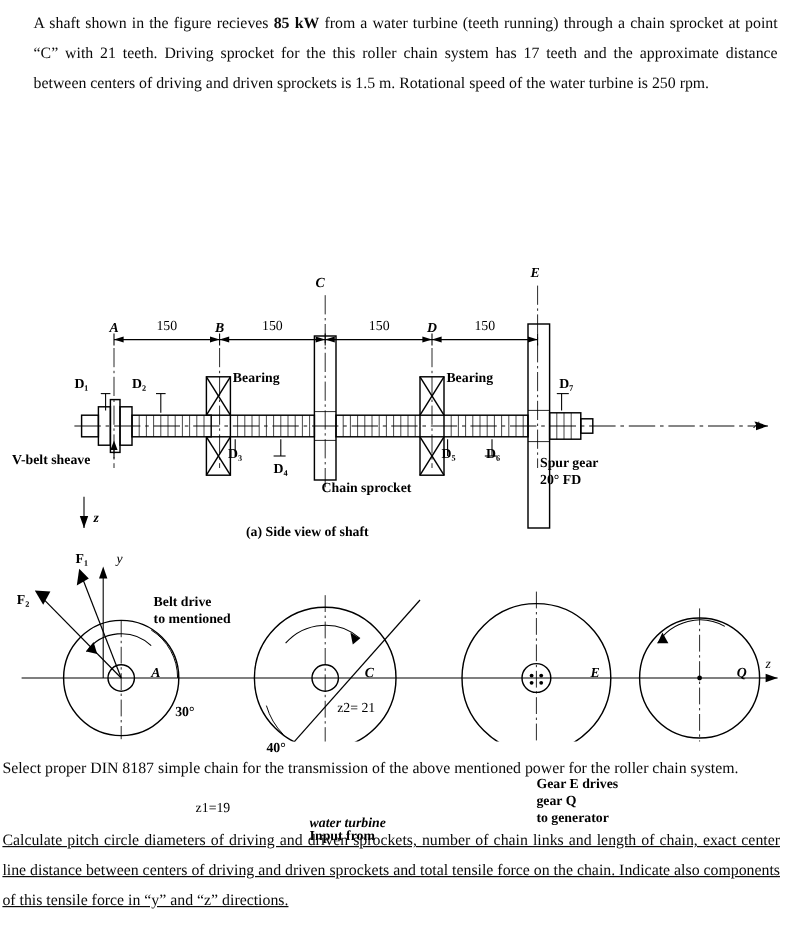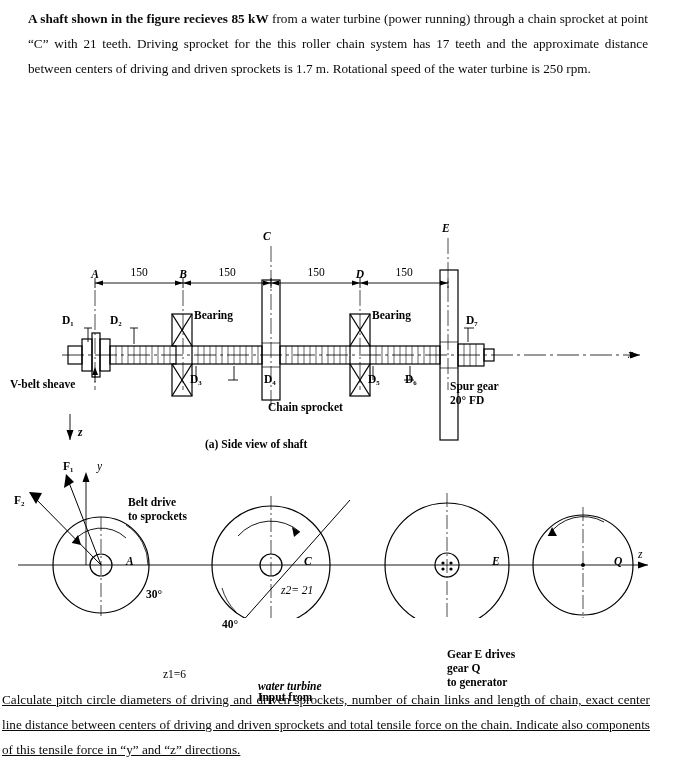--- a/index.html
+++ b/index.html
@@ -26,21 +26,21 @@
     line-height: 25px;
     text-align: justify;
     color: #0a0a0a;
   }
   .para b { font-weight: bold; }
   #intro-para {
     left: 28px;
     top: 6px;
     width: 620px;
   }
-  #intro-para .firstline { text-indent: 22px; font-weight: bold; }
+  #intro-para .firstline { text-indent: 22px; }
   #select-para {
     left: 2px;
     top: 627px;
     width: 648px;
   }
   #calc-para {
     left: 2px;
     top: 687px;
     width: 648px;
     text-decoration: underline;
@@ -63,24 +63,24 @@
   }
   .fig-label.plain { font-weight: normal; }
   .fig-label.ital { font-style: italic; }
 </style>
 </head>
 <body>
 
 <div class="page">
 
   <div class="para" id="intro-para">
-    <span class="firstline">A shaft shown in the figure recieves </span><b>85 kW</b><span> from a water turbine (power running)</span>
+    <span class="firstline">A shaft shown in the figure recieves </span><b>85 kW</b><span> from a water turbine (teeth running)</span>
     <span>through a chain sprocket at point “C” with 21 teeth. Driving sprocket for the this roller chain</span>
     <span>system has 17 teeth and the approximate distance between centers of driving and driven</span>
-    <span>sprockets is 1.7 m. Rotational speed of the water turbine is 250 rpm.</span>
+    <span>sprockets is 1.5 m. Rotational speed of the water turbine is 250 rpm.</span>
   </div>
 
   <div class="figure">
     <svg width="675" height="500" viewBox="0 0 675 500" xmlns="http://www.w3.org/2000/svg">
       <g stroke="#000" fill="none" stroke-width="1.2">
 
         <line x1="62" y1="237" x2="640" y2="237" stroke-width="0.8" stroke-dasharray="22,4,3,4"></line>
 
         <polygon points="640,237 630,233.5 630,240.5" fill="#000" stroke="none"></polygon>
 
@@ -290,21 +290,21 @@
     <div class="fig-label ital" style="left:442px; top:104px;">E</div>
 
     <div class="fig-label plain" style="left:139px; top:148px; transform:translateX(-50%);">150</div>
     <div class="fig-label plain" style="left:227px; top:148px; transform:translateX(-50%);">150</div>
     <div class="fig-label plain" style="left:316px; top:148px; transform:translateX(-50%);">150</div>
     <div class="fig-label plain" style="left:404px; top:148px; transform:translateX(-50%);">150</div>
 
     <div class="fig-label" style="left:62px; top:196px;">D₁</div>
     <div class="fig-label" style="left:110px; top:196px;text-align:right;">D₂</div>
     <div class="fig-label" style="left:190px; top:255px;">D₃</div>
-    <div class="fig-label" style="left:228px; top:255px;margin-left:36px;">D₄</div>
+    <div class="fig-label" style="left:228px; top:267px;">D₄</div>
     <div class="fig-label" style="left:368px; top:255px;">D₅</div>
     <div class="fig-label" style="left:405px; top:255px;">D₆</div>
     <div class="fig-label" style="left:466px; top:196px;">D₇</div>
 
     <div class="fig-label" style="left:194px; top:191px;">Bearing</div>
     <div class="fig-label" style="left:372px; top:191px;">Bearing</div>
     <div class="fig-label" style="left:10px; top:260px;">V-belt sheave</div>
     <div class="fig-label" style="left:268px; top:283px;text-align:right;">Chain sprocket</div>
     <div class="fig-label" style="left:450px; top:262px;">Spur gear</div>
     <div class="fig-label" style="left:450px; top:276px;">20° FD</div>
@@ -313,34 +313,35 @@
 
     <div class="fig-label" style="left:205px; top:320px;">
       <span>(a) Side view of shaft</span>
     </div>
 
     
     <div class="fig-label" style="left:63px; top:342px;">F₁</div>
     <div class="fig-label" style="left:14px; top:376px;">F₂</div>
     <div class="fig-label ital plain" style="left:97px; top:342px;">y</div>
     <div class="fig-label" style="left:128px; top:378px;">Belt drive</div>
-    <div class="fig-label" style="left:128px; top:392px;">to sprockets</div>
+    <div class="fig-label" style="left:128px; top:392px;">to mentioned</div>
     <div class="fig-label" style="left:146px; top:470px;">30°</div>
     <div class="fig-label" style="left:222px; top:500px;">40°</div>
-    <div class="fig-label plain" style="left:163px; top:550px;">z1=6</div>
-    <div class="fig-label plain" style="left:281px; top:466px;font-style:italic;">z2= 21</div>
+    <div class="fig-label plain" style="left:163px; top:550px;">z1=19</div>
+    <div class="fig-label plain" style="left:281px; top:466px;">z2= 21</div>
     <div class="fig-label" style="left:258px; top:548px;margin-top:25px;">Input from</div>
     <div class="fig-label" style="left:258px; top:562px;font-style:italic;">water turbine</div>
     <div class="fig-label" style="left:447px; top:530px;">
       <span>Gear E drives</span>
     </div>
     <div class="fig-label" style="left:447px; top:544px;">gear Q</div>
     <div class="fig-label" style="left:447px; top:558px;">to generator</div>
     <div class="fig-label ital" style="left:126px; top:437px;">A</div>
     <div class="fig-label ital" style="left:304px; top:437px;">C</div>
     <div class="fig-label ital" style="left:492px; top:437px;">E</div>
     <div class="fig-label ital" style="left:614px; top:437px;">Q</div>
     <div class="fig-label ital plain" style="left:638px; top:430px;">z</div>
   </div>
 
+  <div class="para" id="select-para">Select proper DIN 8187 simple chain for the transmission of the above mentioned power for the roller chain system.</div>
   <div class="para" id="calc-para">Calculate pitch circle diameters of driving and driven sprockets, number of chain links and length of chain, exact center line distance between centers of driving and driven sprockets and total tensile force on the chain. Indicate also components of this tensile force in “y” and “z” directions.</div>
 
 </div>
 
 </body></html>

